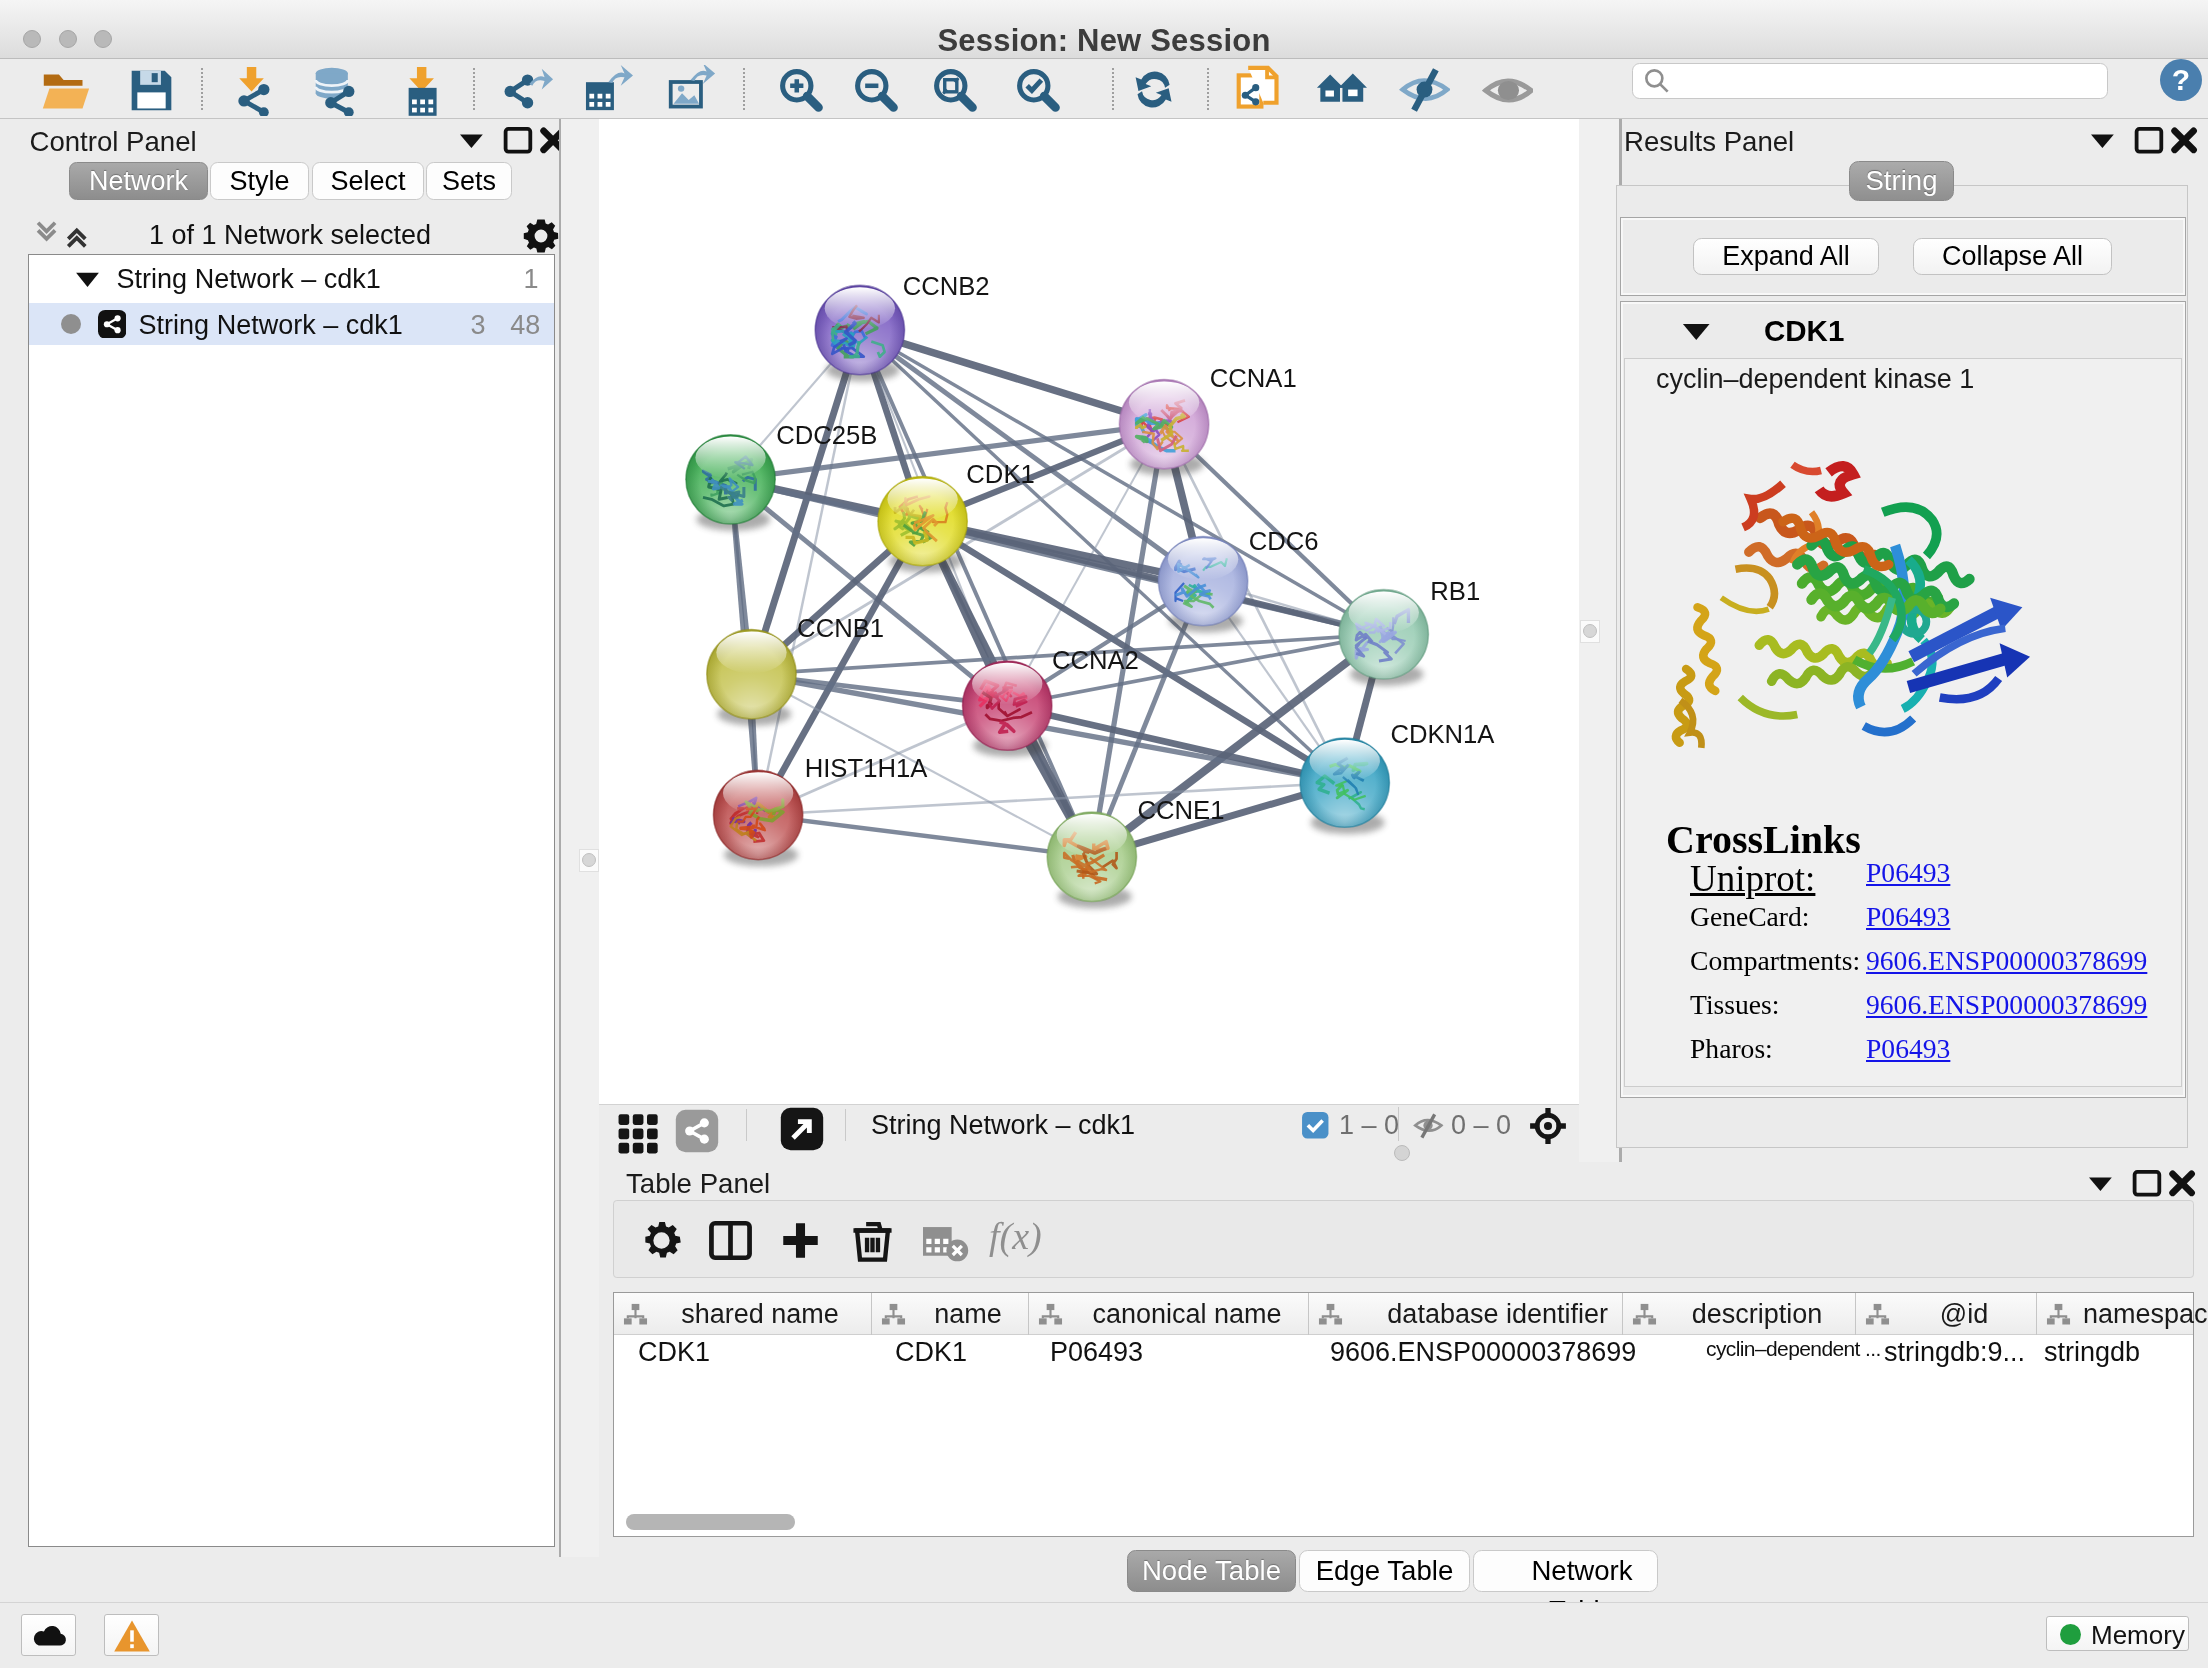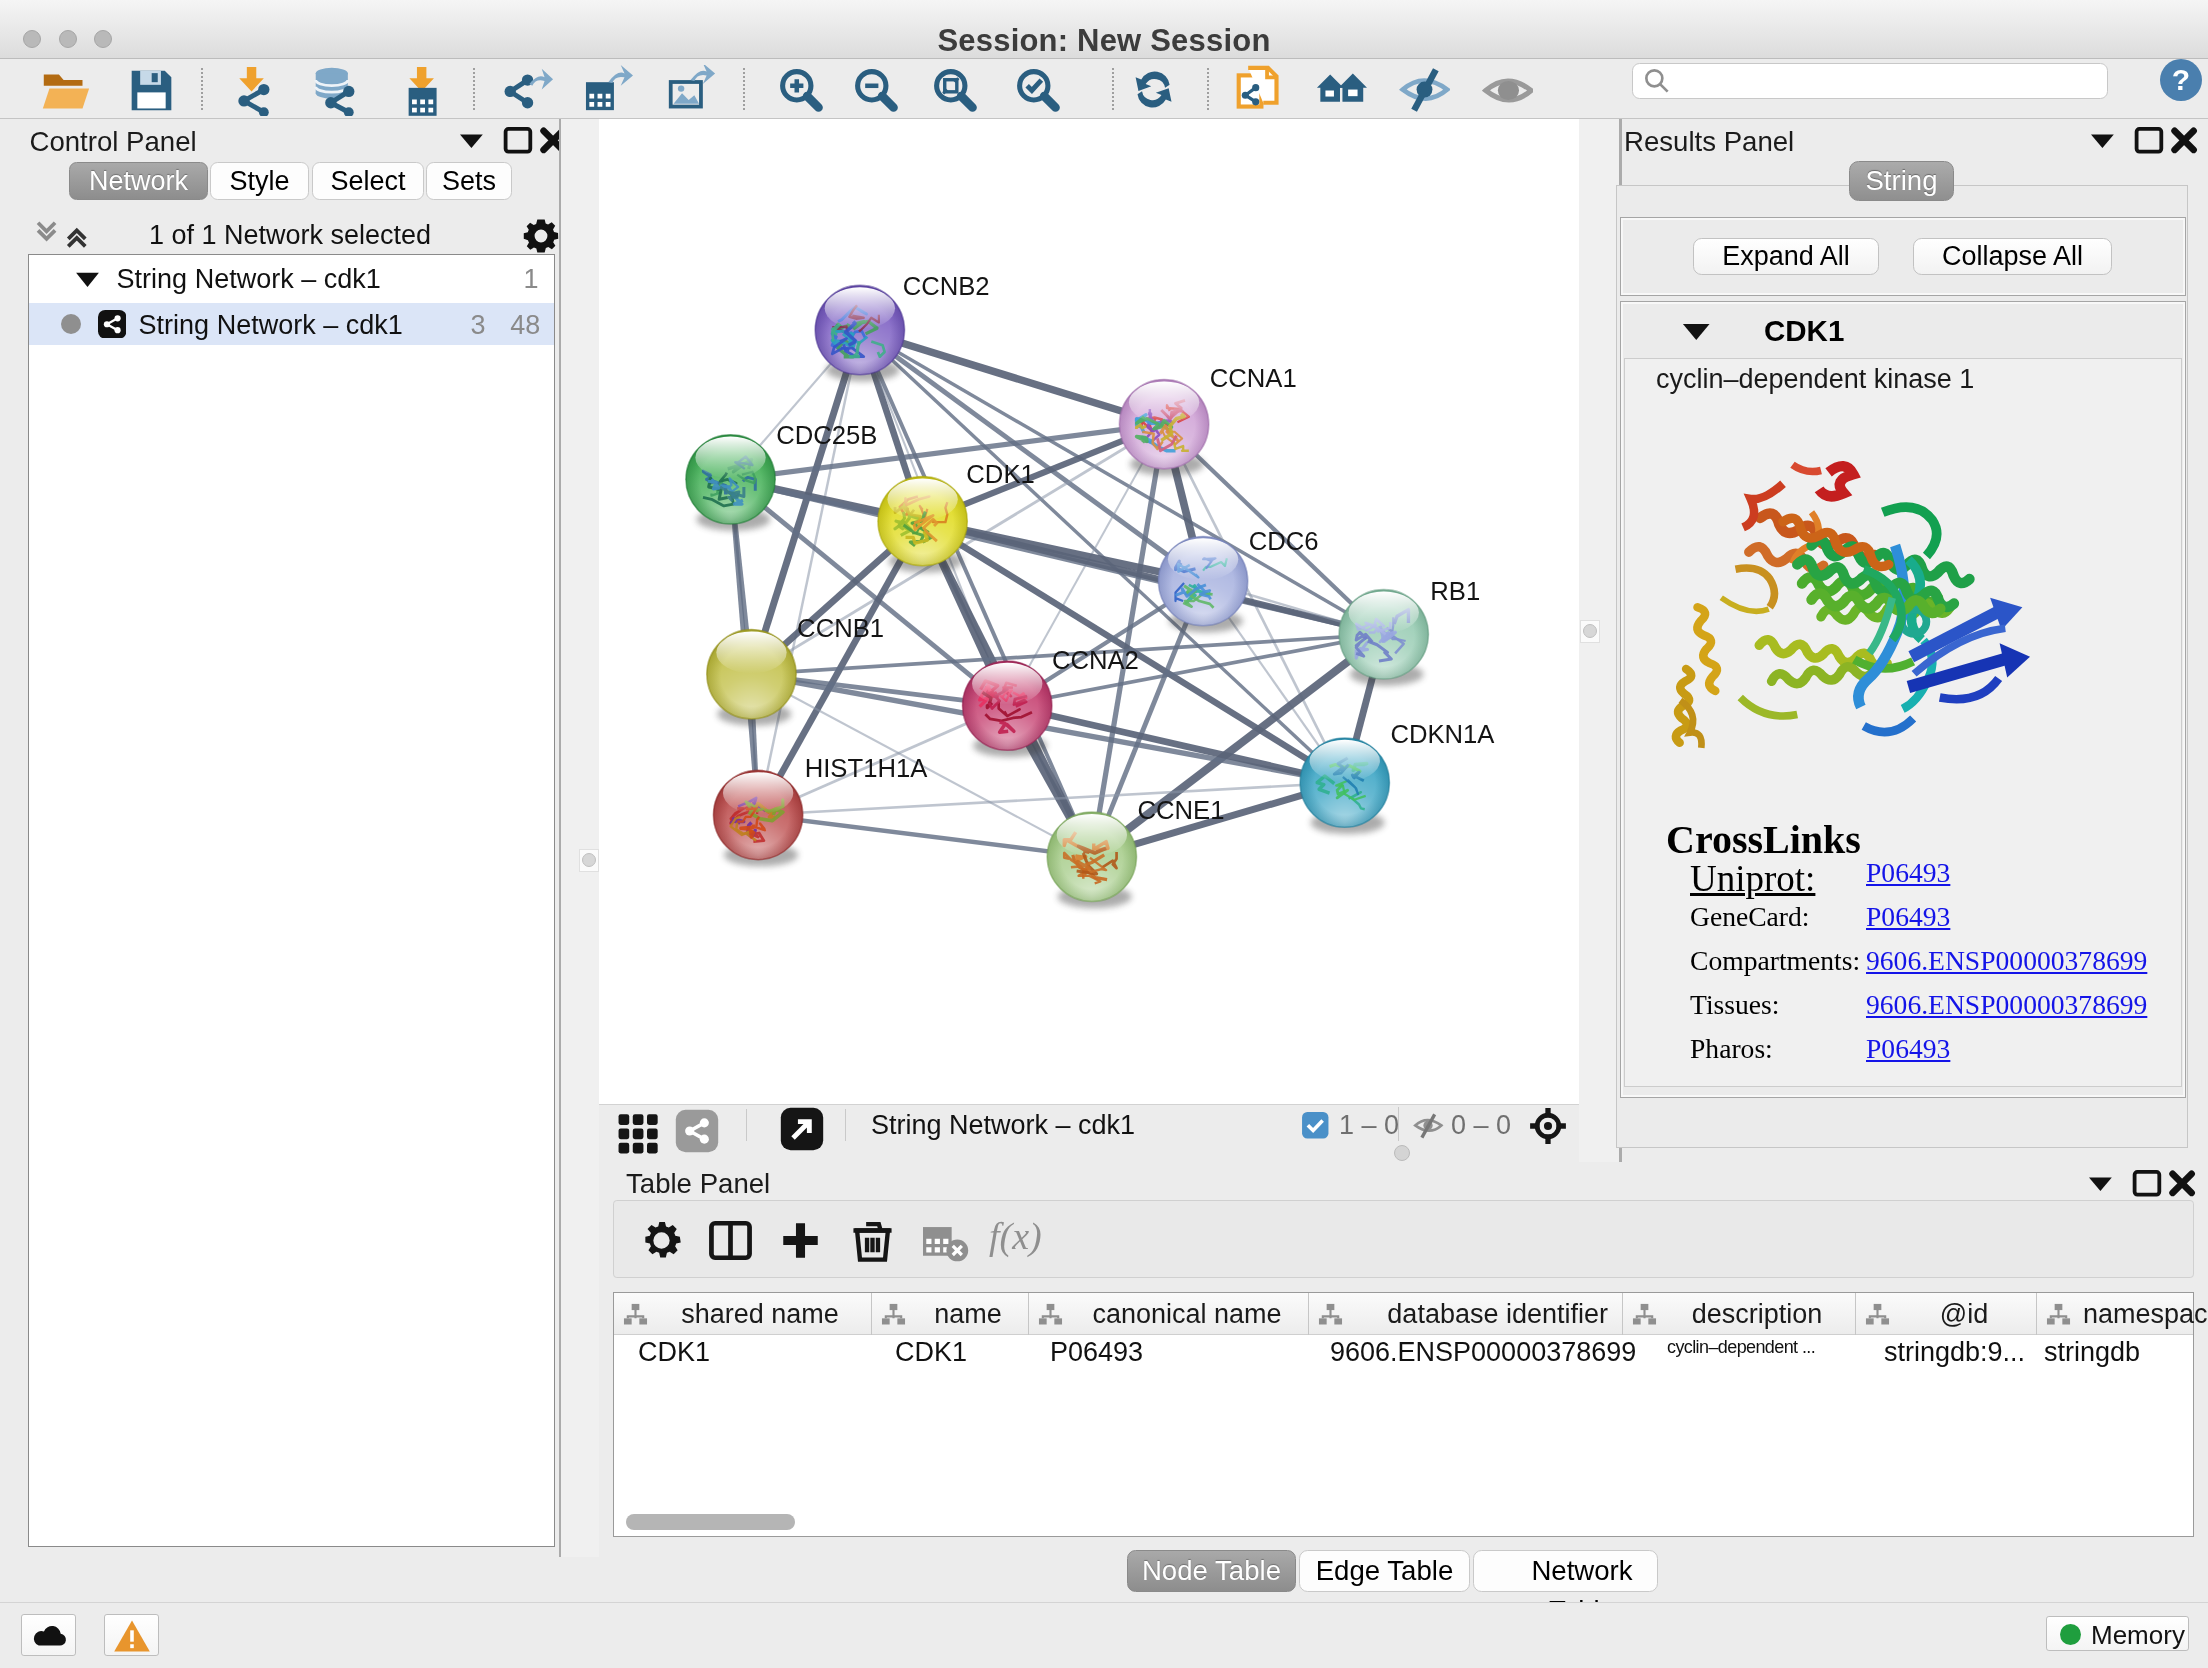--- a/index.html
+++ b/index.html
@@ -862,21 +862,21 @@
           <rect x="9" y="8.5" width="4" height="3.2"></rect>
           <path d="M7 4.2 v2.3 M3 8.5 v-1 h8 v1 M7 5.5 v3" stroke="#8f8f8f" stroke-width="1.1" fill="none"></path>
         </g>
       </svg>
       <span style="position:absolute;left:46px;top:5.7px;width:102px;text-align:center;">namespace</span>
     </div>
   <div class="tcell" style="left:24px;">CDK1</div>
   <div class="tcell" style="left:281px;">CDK1</div>
   <div class="tcell" style="left:436px;">P06493</div>
   <div class="tcell" style="left:716px;">9606.ENSP00000378699</div>
-  <div class="tcell" style="left:1053px;font-size:18px;letter-spacing:-0.6px;">cyclin–dependent ...</div>
+  <div class="tcell" style="left:1092px;font-size:21px;letter-spacing:-0.6px;">cyclin–dependent ...</div>
   <div class="tcell" style="left:1270px;">stringdb:9...</div>
   <div class="tcell" style="left:1430px;">stringdb</div>
   <div class="scrollpill"></div>
 </div>
 <div class="bigtab sel" style="left:1127px;top:1550px;width:169px;">Node Table</div>
 <div class="bigtab" style="left:1299px;top:1550px;width:171px;">Edge Table</div>
 <div class="bigtab" style="left:1473px;top:1550px;width:185px;padding-left:33px;">Network Table</div>
 
 <div class="abs statusbar"></div>
 <div class="sbtn" style="left:21px;top:1614px;width:55px;height:42px;">

